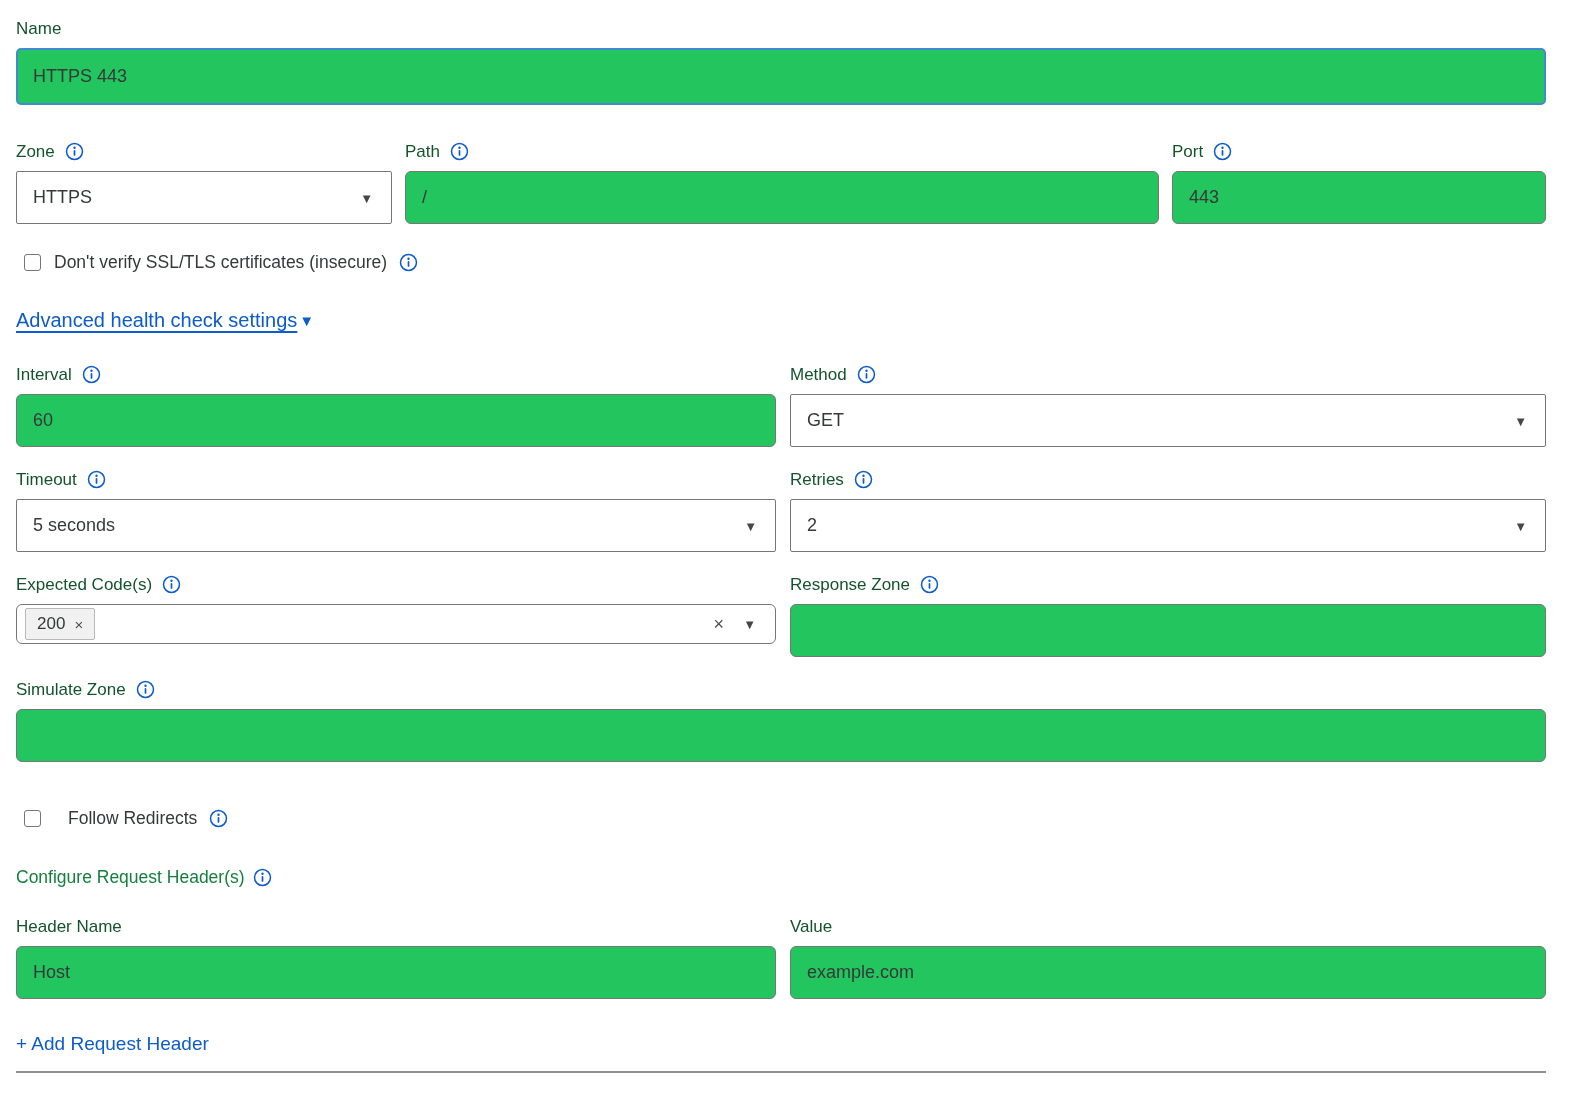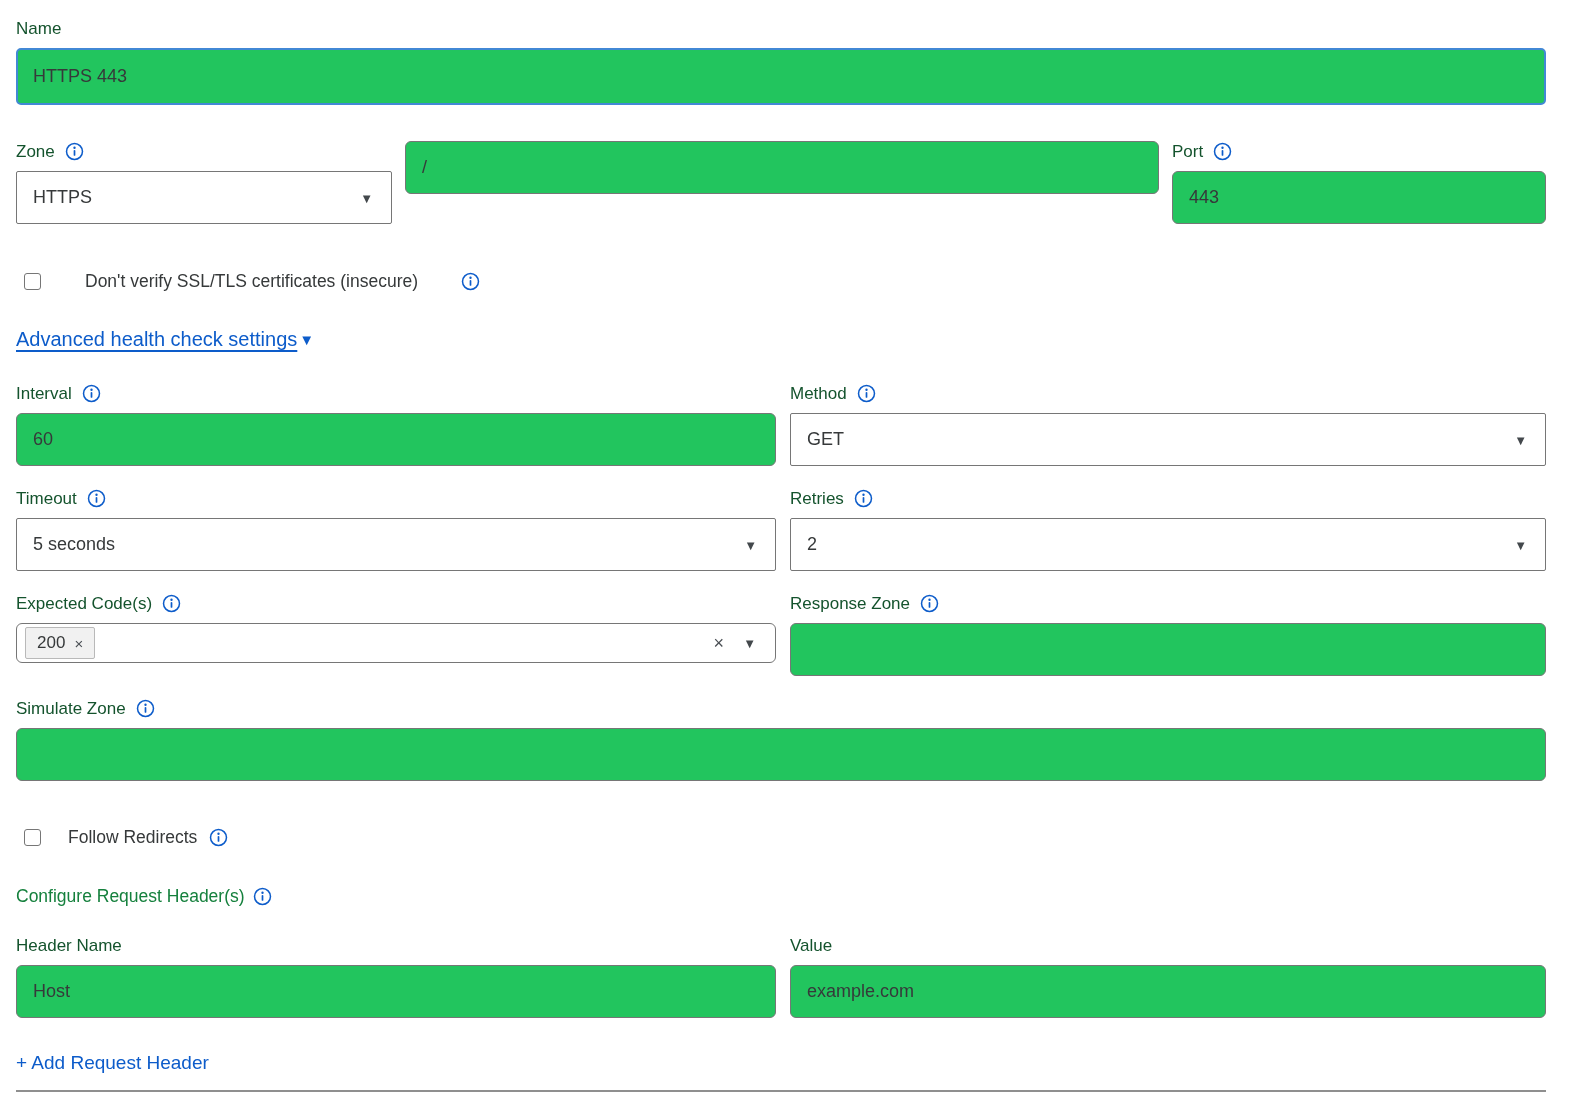--- a/index.html
+++ b/index.html
@@ -84,21 +84,21 @@
   .row-3col { display: grid; grid-template-columns: 376px 1fr 374px; column-gap: 13px; }
   .row-2col { display: grid; grid-template-columns: 760px 1fr; column-gap: 14px; }
 
   .section-label {
     display: flex; align-items: center; gap: 8px;
     font-size: 17.5px; color: #15803d;
   }
 
   
   .mt-name-row { margin-top: 36px; }
-  .mt-ssl { margin-top: 47px; gap: 31px; }
+  .mt-ssl { margin-top: 28px; }
   .mt-adv { margin-top: 36px; }
   .mt-interval { margin-top: 32px; }
   .mt-22 { margin-top: 22px; }
   .mt-follow { margin-top: 46px; }
   .mt-configure { margin-top: 38px; }
   .mt-headers { margin-top: 28px; }
   .mt-add { margin-top: 34px; }
   .bottom-divider { margin-top: 16px; border-top: 2px solid #8f8f8f; height: 0; }
 </style>
 </head>
@@ -124,20 +124,30 @@
               <rect x="9.1" y="8.4" width="1.8" height="6.2" rx="0.9" fill="#0d5cca"></rect>
             </svg>
         </span>
       </div>
       <div class="selectbox">
         <span>HTTPS</span>
         <span class="caret">▼</span>
       </div>
     </div>
     <div>
+      <div class="field-label">
+        <span>Path</span>
+        <span class="info-icon">
+          <svg viewBox="0 0 20 20" width="19" height="19">
+              <circle cx="10" cy="10" r="8.4" fill="none" stroke="#0d5cca" stroke-width="1.6"></circle>
+              <circle cx="10" cy="6" r="1.25" fill="#0d5cca"></circle>
+              <rect x="9.1" y="8.4" width="1.8" height="6.2" rx="0.9" fill="#0d5cca"></rect>
+            </svg>
+        </span>
+      </div>
       <input class="text-input" type="text" value="/" style="">
     </div>
     <div>
       <div class="field-label">
         <span>Port</span>
         <span class="info-icon">
           <svg viewBox="0 0 20 20" width="19" height="19">
               <circle cx="10" cy="10" r="8.4" fill="none" stroke="#0d5cca" stroke-width="1.6"></circle>
               <circle cx="10" cy="6" r="1.25" fill="#0d5cca"></circle>
               <rect x="9.1" y="8.4" width="1.8" height="6.2" rx="0.9" fill="#0d5cca"></rect>

